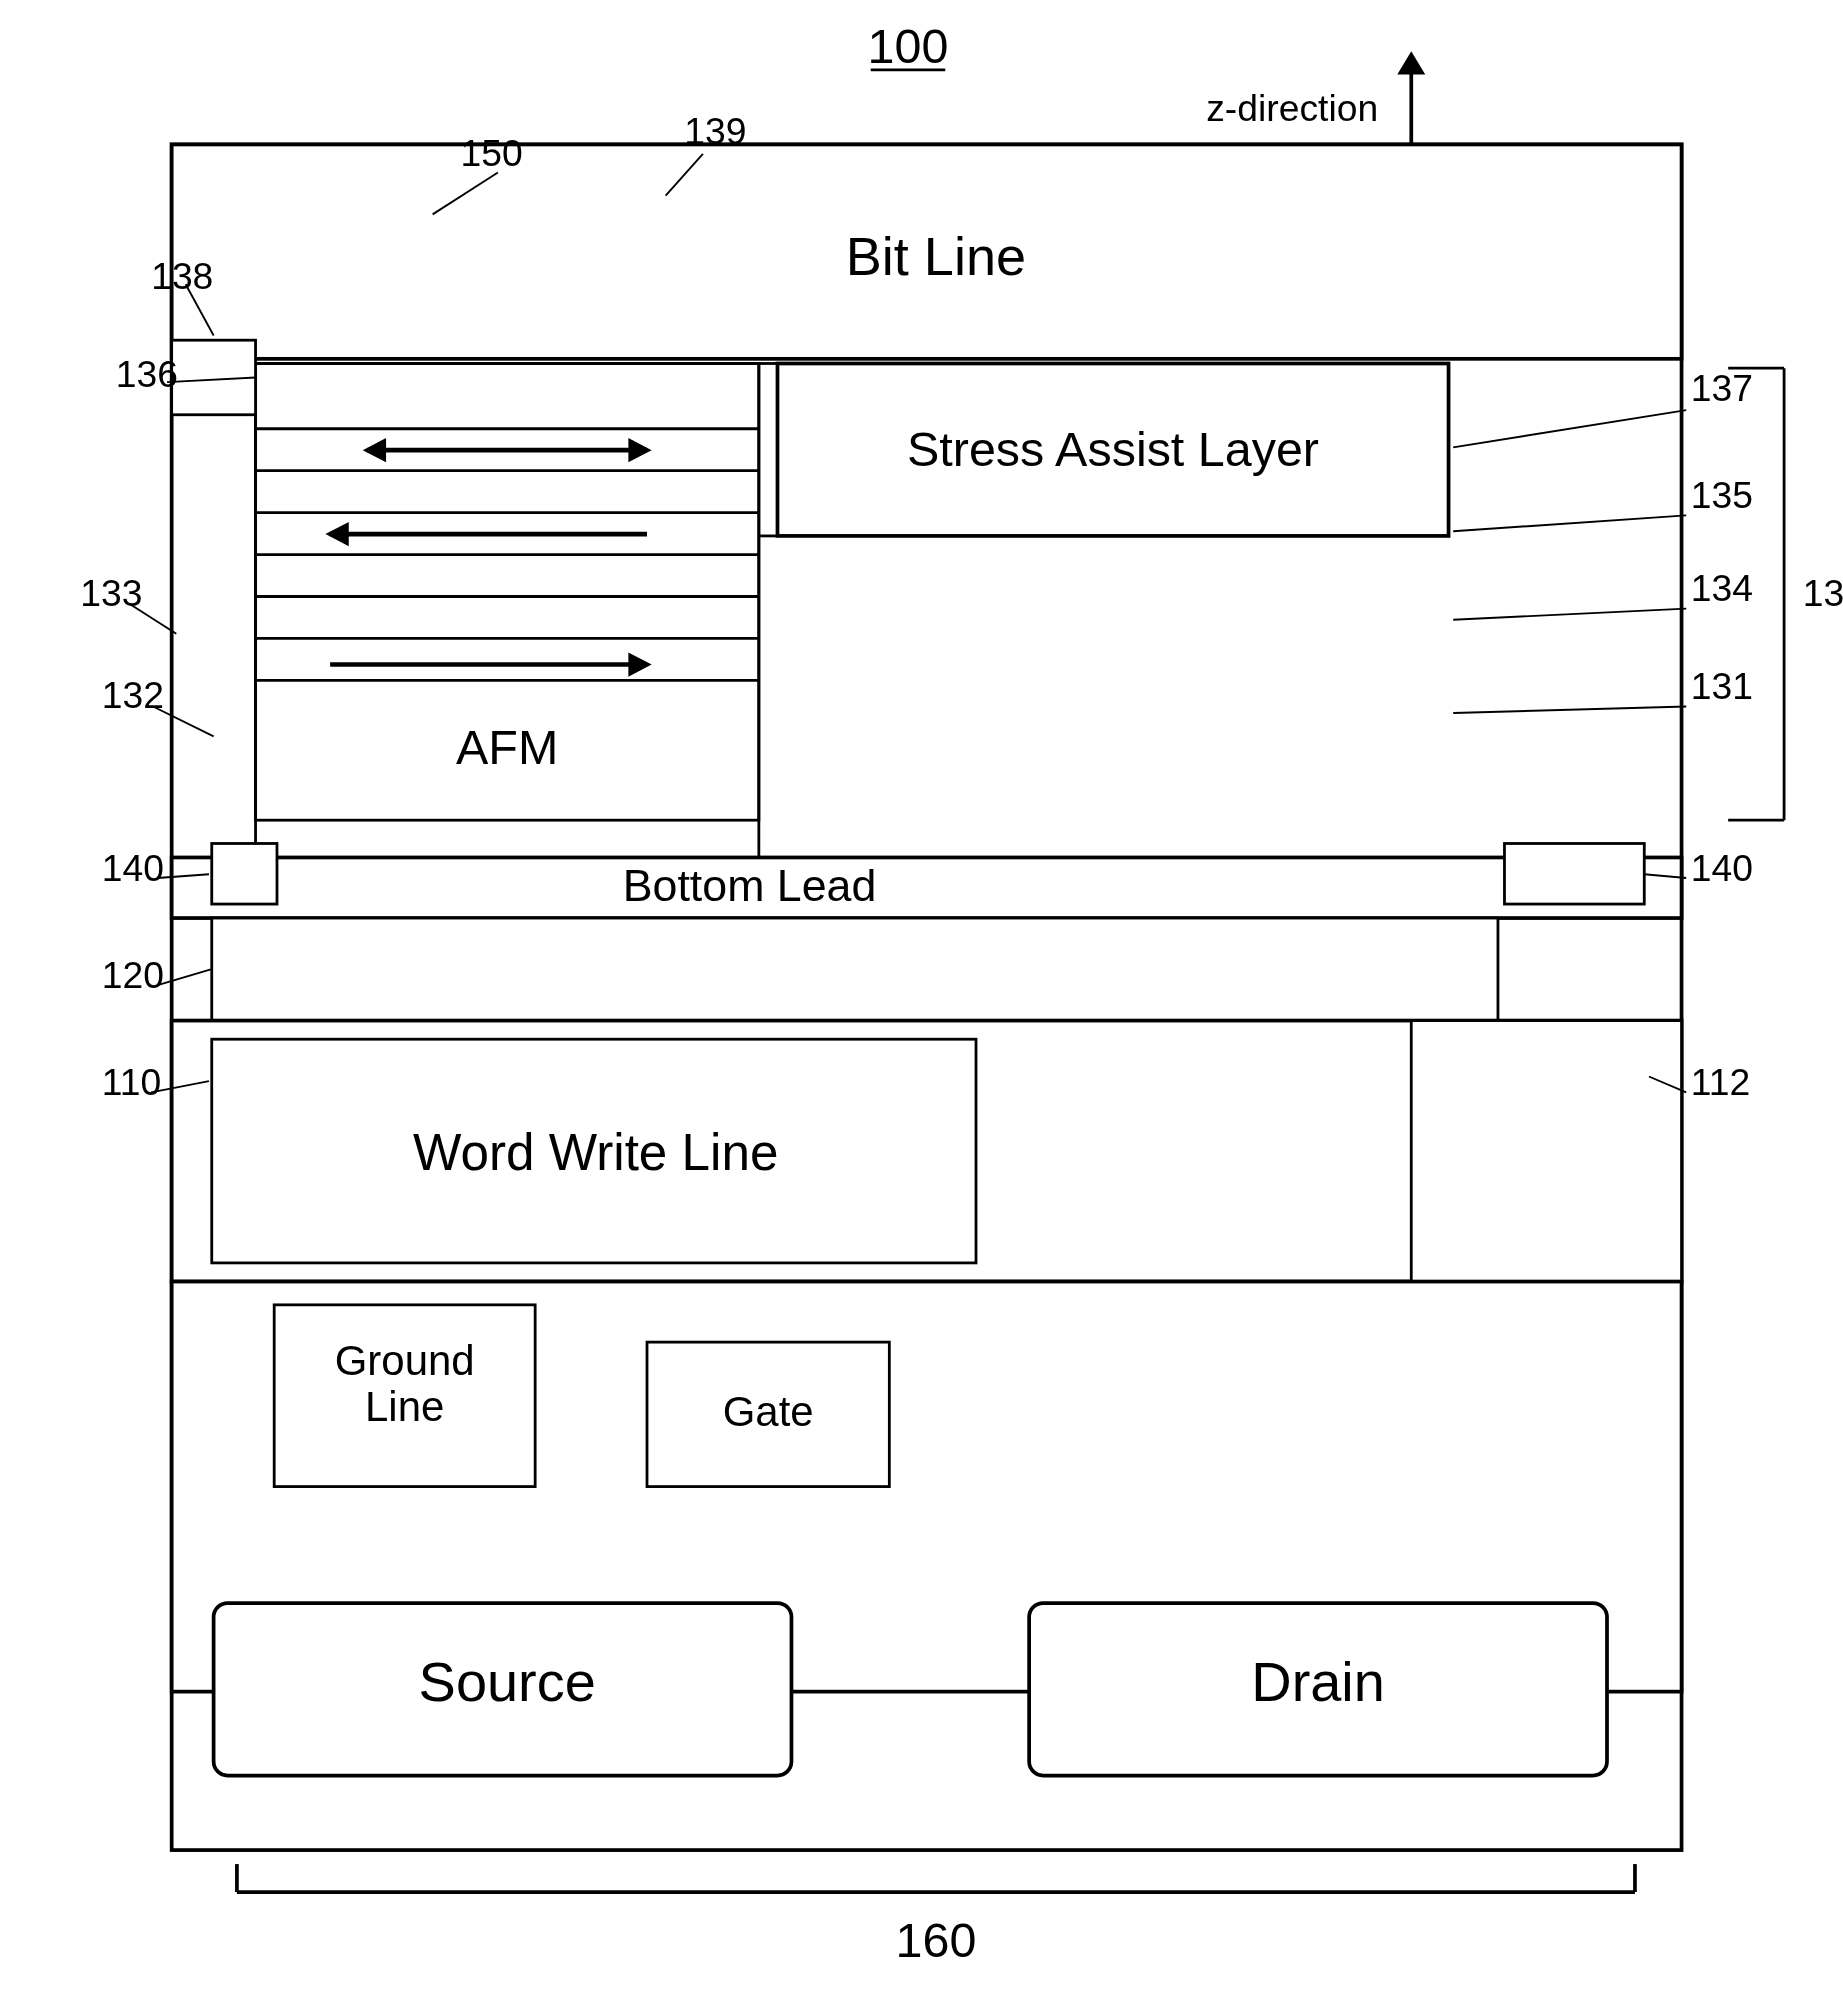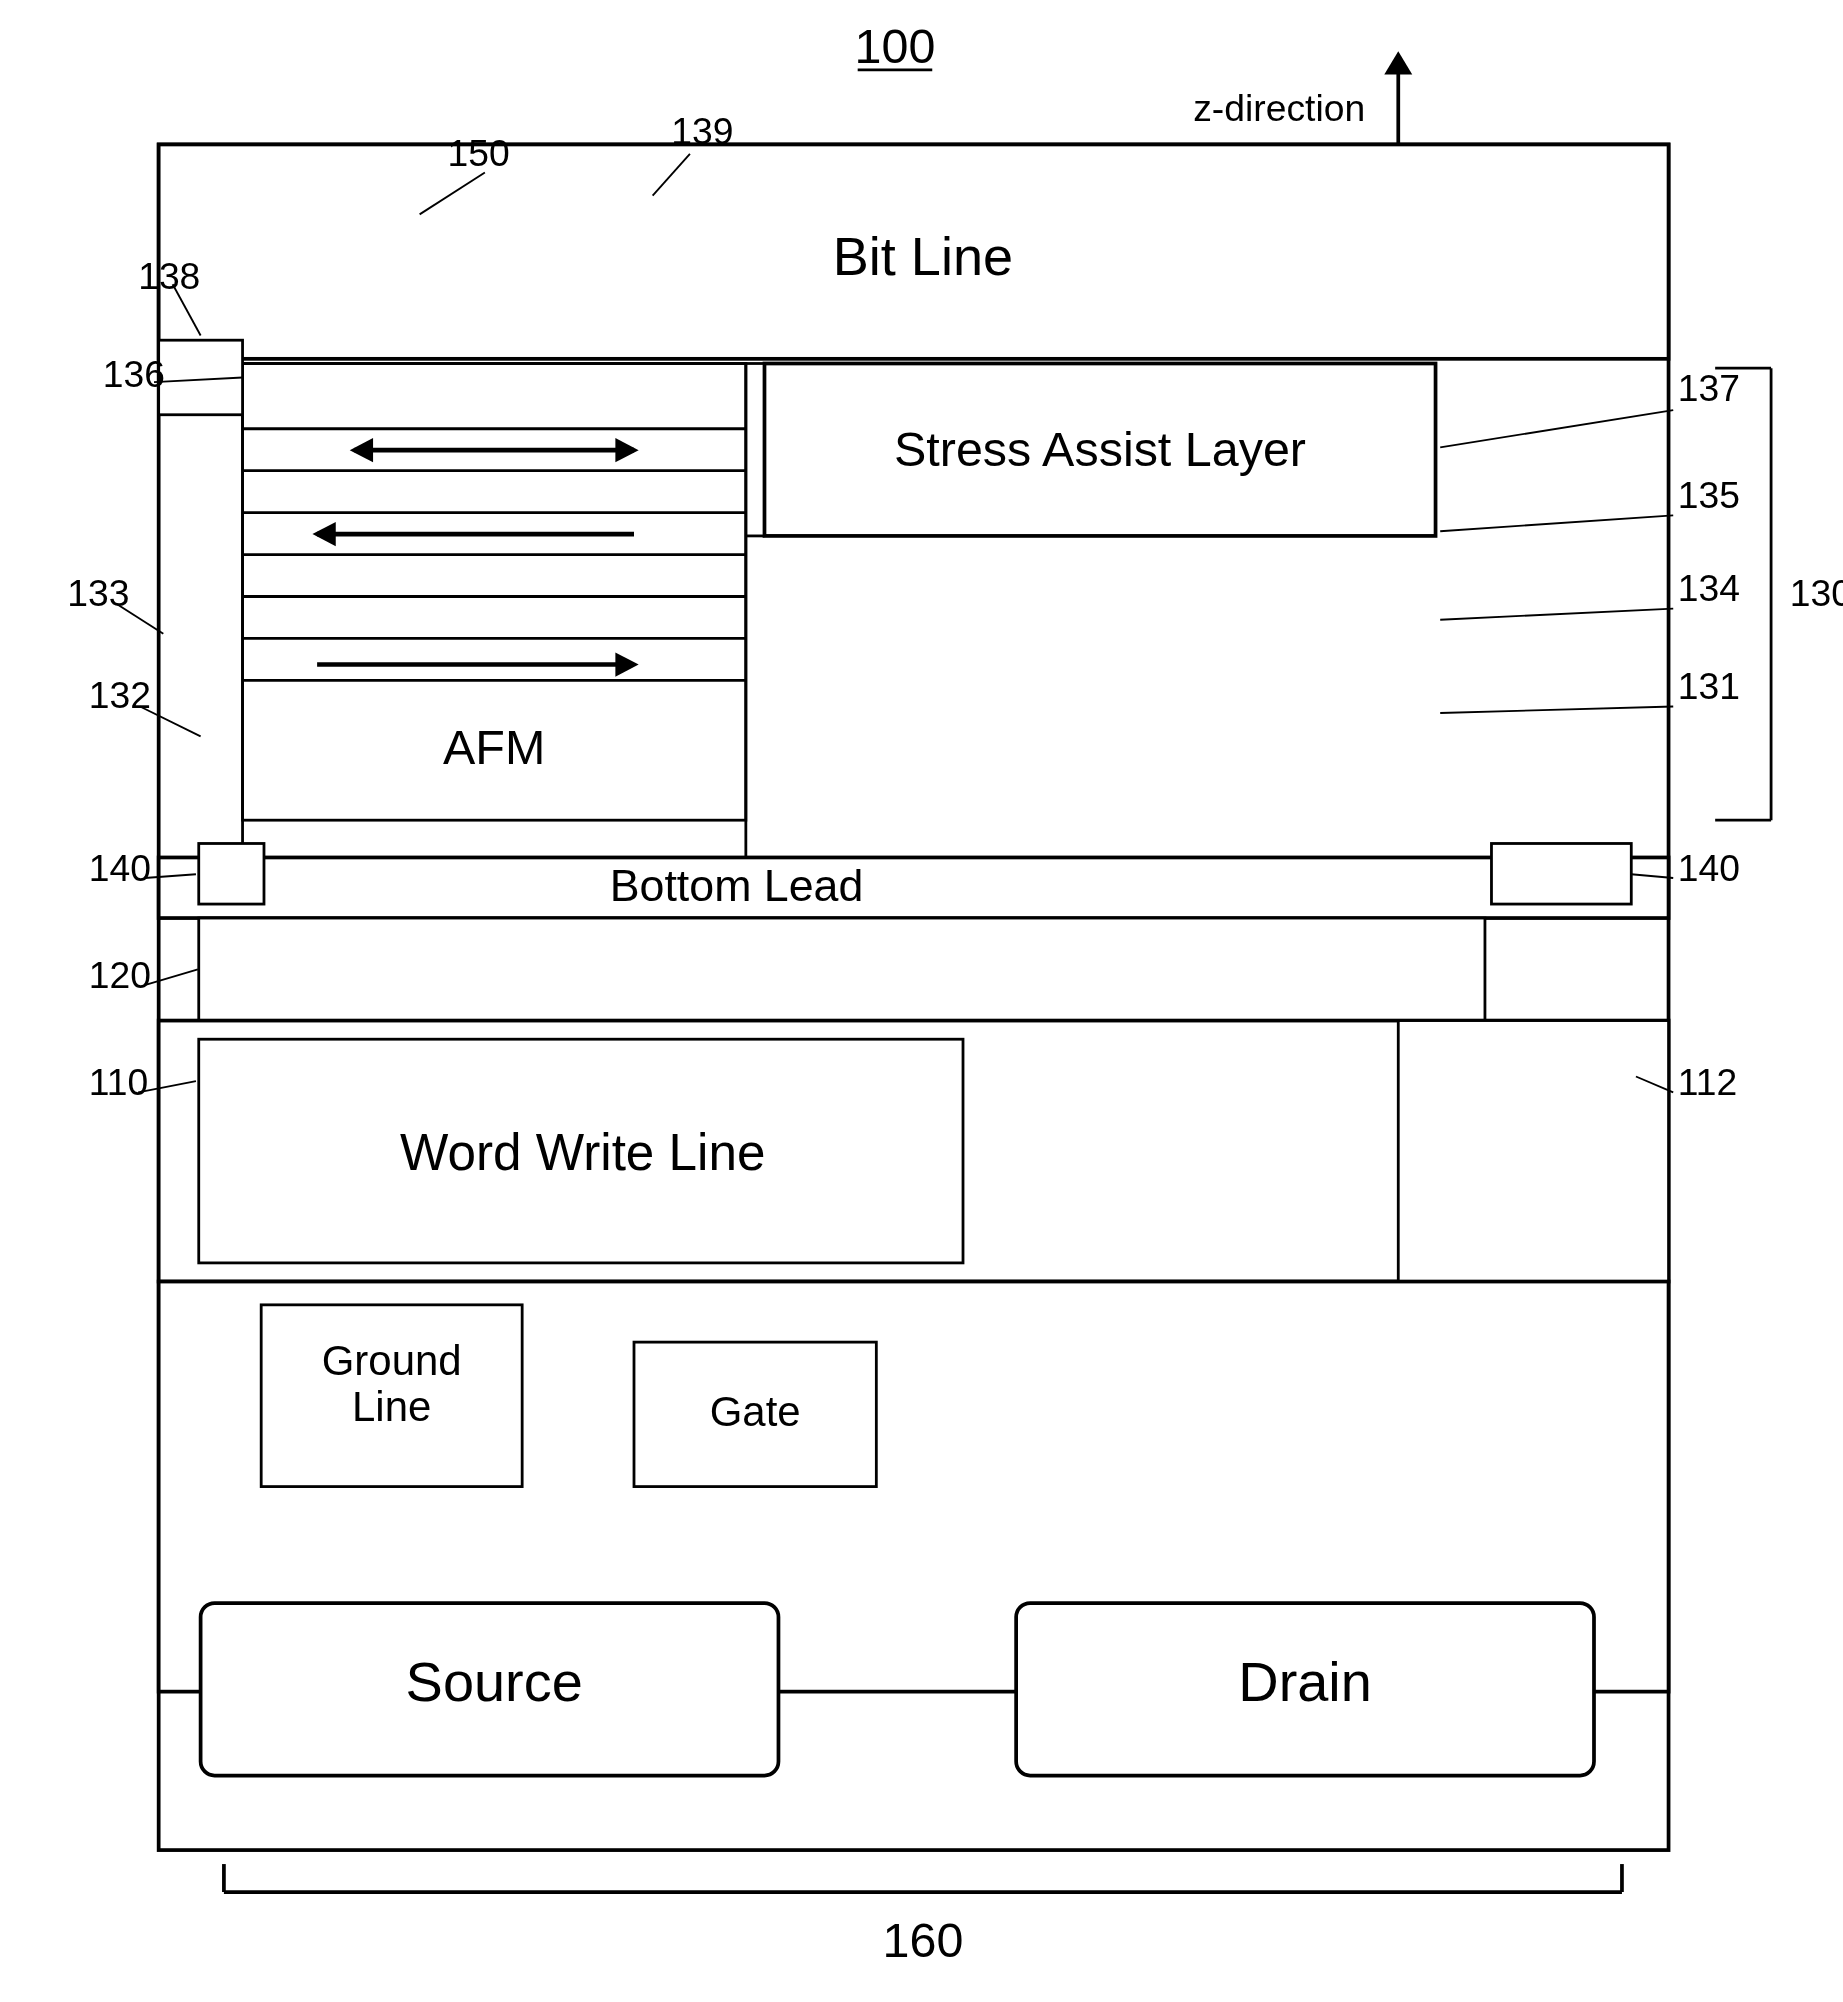--- a/index.html
+++ b/index.html
@@ -6,21 +6,21 @@
     body {
       background: #ffffff;
       width: 1844px;
       height: 2002px;
       position: relative;
       overflow: hidden;
       font-family: Arial, sans-serif;
     }
     .diagram-container {
       position: absolute;
-      top: 0; left: 0;
+      top: 0; left: 13px;
       width: 1696px;
       height: 2002px;
       text-decoration: underline;
     }
     svg {
       width: 1844px;
       height: 2002px;
     }
   </style>
 </head>

